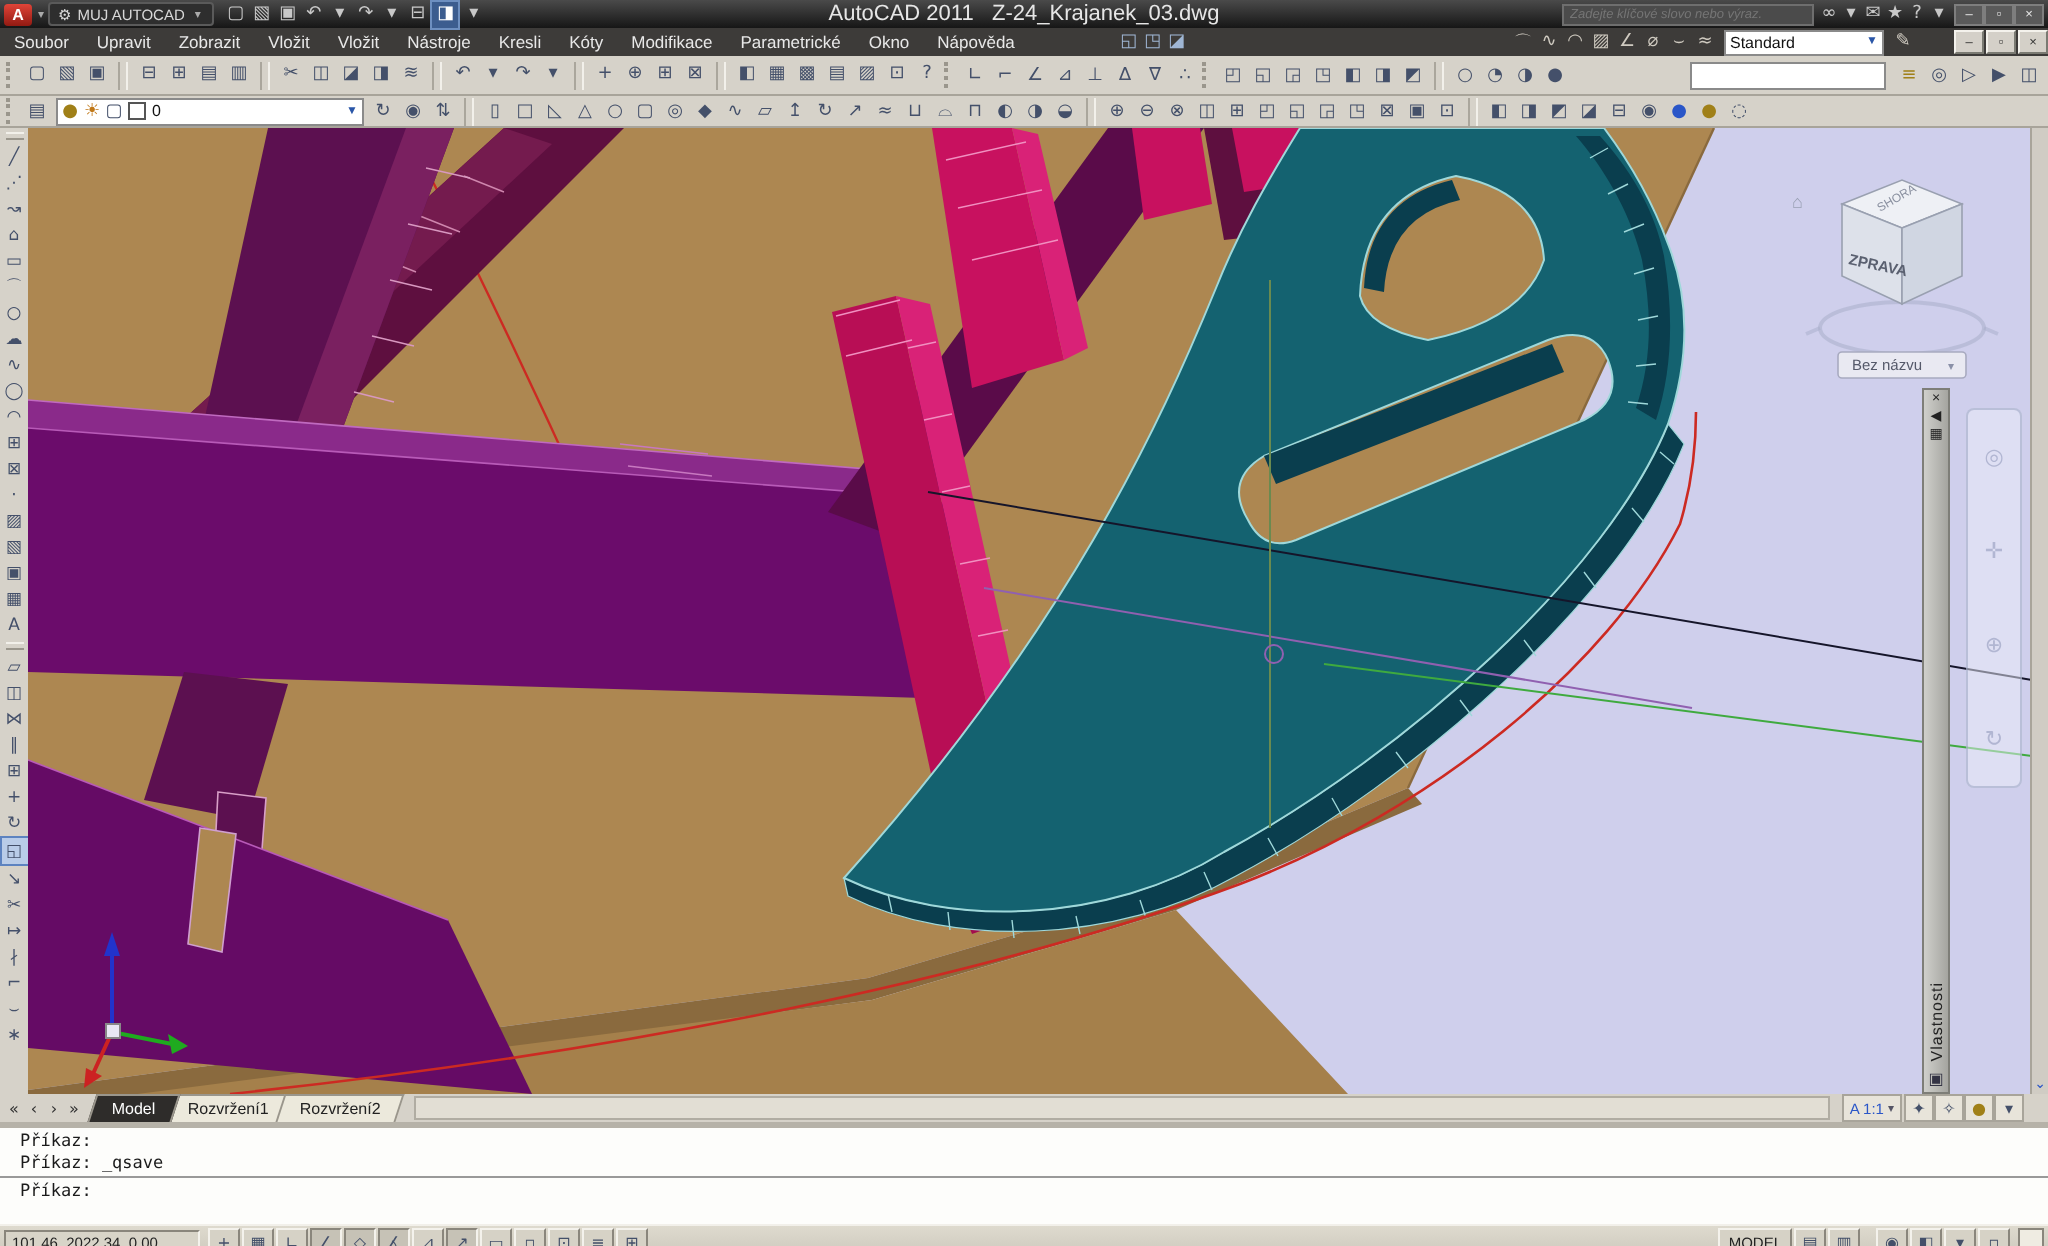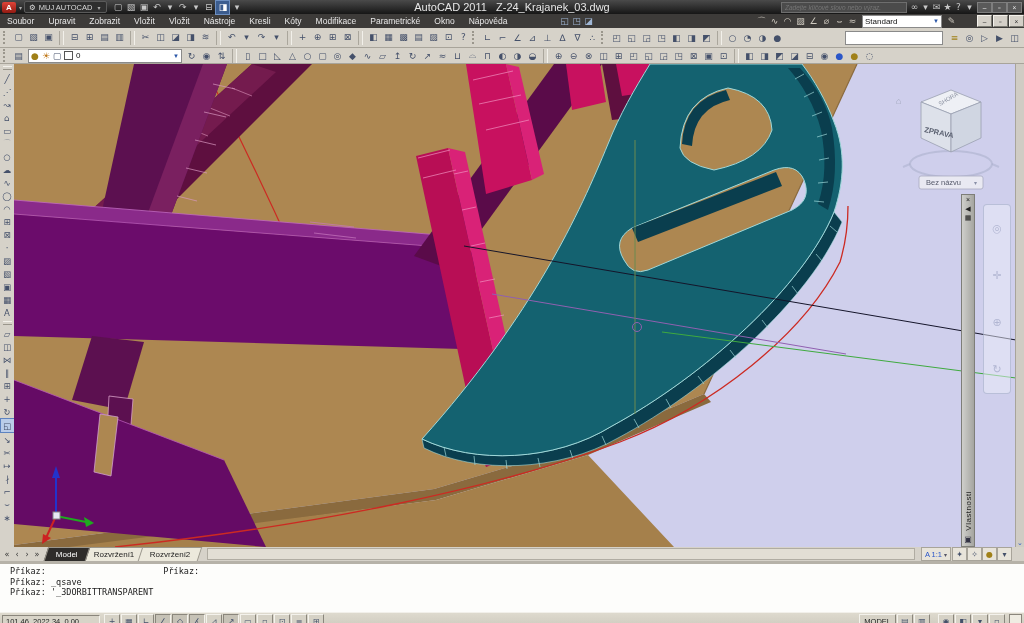--- a/index.html
+++ b/index.html
@@ -87,21 +87,21 @@
   .tab.active{background:#2e2c2a;color:#fff;z-index:2;}
   .hscroll-track{flex:1;height:10px;margin:0 6px 1px 10px;background:#e2ded4;border:1px solid #b0aca2;}
   .anno-group{display:flex;align-items:center;margin-right:12px;gap:1px;}
   .anno-chip{display:flex;align-items:center;height:12px;background:#e8e4da;border:1px solid #a8a49a;
              font-size:7.5px;color:#223;padding:0 3px;gap:2px;}
   .anno-chip .a{color:#2a56c8;font-weight:normal;}
   .anno-group .icn{width:13px;height:12px;font-size:8px;background:#e8e4da;border:1px solid #a8a49a;}
   
   .command{height:48px;flex:0 0 48px;background:#fdfdfb;border-top:2px solid #b6b2a8;
            font-family:"DejaVu Sans Mono","Liberation Mono",monospace;font-size:8.5px;color:#1a1a1a;
-           display:flex;flex-direction:row;}
+           display:flex;flex-direction:column;}
   .cmd-history{padding:2px 0 0 10px;line-height:10.5px;}
   .cmd-divider{border-top:1px solid #999;margin:1px 0 0 0;}
   .cmd-prompt{padding:2px 0 0 10px;line-height:11px;}
   
   .statusbar{height:16px;flex:0 0 16px;background:linear-gradient(#dedace,#ccc8bc);display:flex;align-items:center;
              padding:0 2px;font-size:8px;color:#222;border-top:1px solid #f2f0ea;}
   .coords{width:90px;height:11px;display:flex;align-items:center;padding:0 3px;
           border:1px solid;border-color:#8a867c #f4f2ec #f4f2ec #8a867c;font-size:7.5px;margin-right:4px;background:#d8d4c8;}
   .toggles{display:flex;align-items:center;gap:1px;}
   .toggles .icn{width:14px;height:12px;font-size:8px;border:1px solid;border-color:#f4f2ec #8a867c #8a867c #f4f2ec;background:#d6d2c6;}
@@ -544,21 +544,20 @@
           <span class="icn c-y">●</span>
           <span class="icn">▾</span>
         </span>
     </span>
   </div>
 
   <div class="command">
     <div class="cmd-history">
       <div>Příkaz:</div>
       <div>Příkaz: _qsave</div>
-      <div>Příkaz: '_3DORBITTRANSPARENT</div>
     </div>
     <div class="cmd-divider"></div>
     <div class="cmd-prompt">Příkaz:</div>
   </div>
 
   <div class="statusbar">
     <span class="coords">101.46, 2022.34, 0.00</span>
     <span class="toggles">
         <span class="icn">+</span>
         <span class="icn">▦</span>

